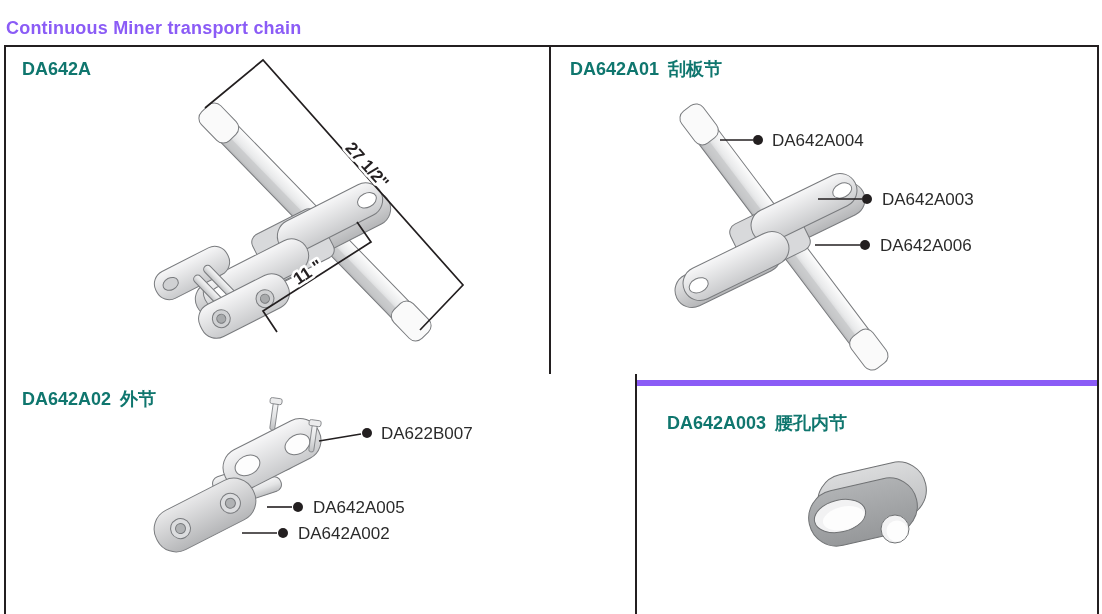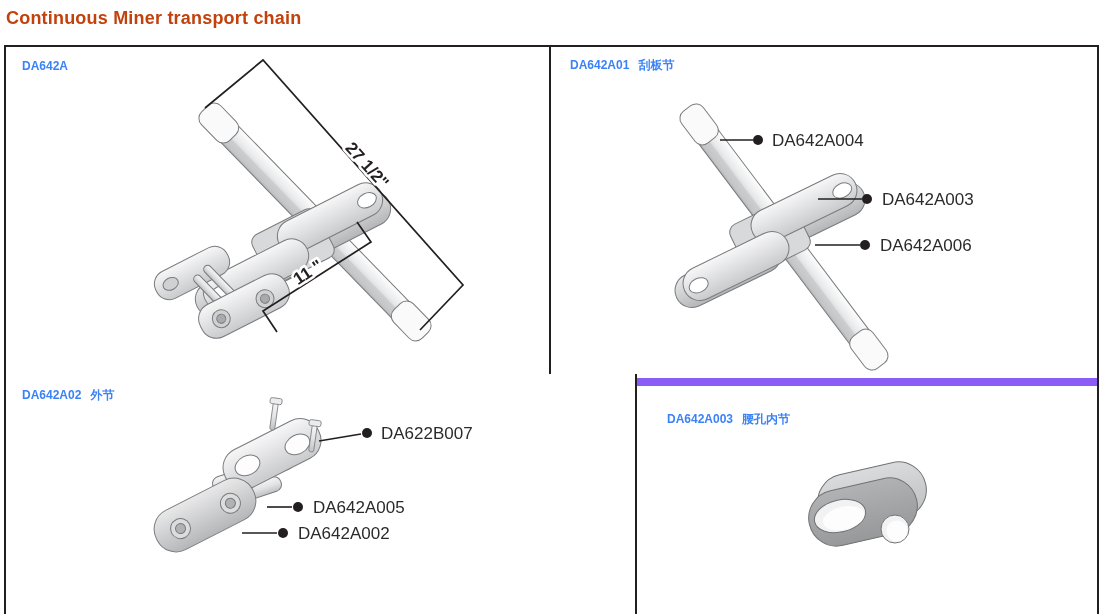--- a/index.html
+++ b/index.html
@@ -1,27 +1,27 @@
 <!DOCTYPE html>
 <html><head>
 <meta charset="utf-8">
 <style>
   html,body{margin:0;padding:0;background:#ffffff;}
   .sheet{position:relative;width:1102px;height:614px;background:#ffffff;overflow:hidden;
          font-family:"Liberation Sans",sans-serif;}
-  .page-title{position:absolute;left:6px;top:8px;font-size:18px;font-weight:bold;
-              color:#c2410c;letter-spacing:.2px;}
+  .page-title{position:absolute;left:6px;top:18px;font-size:18px;font-weight:bold;
+              color:#8b5cf6;letter-spacing:.2px;}
   .grid{position:absolute;left:4px;top:45px;width:1095px;height:569px;
         border:2px solid #231f20;border-bottom:none;box-sizing:border-box;}
   .panel{position:absolute;box-sizing:border-box;background:#fff;}
   .p-tl{left:0;top:0;width:545px;height:339px;border-right:2px solid #231f20;border-bottom:2px solid #231f20;}
-  .p-tr{left:545px;top:0;width:546px;height:339px;border-bottom:8px solid #8b5cf6;}
+  .p-tr{left:545px;top:0;width:546px;height:339px;border-bottom:6px solid #8b5cf6;}
   .p-bl{left:0;top:327px;width:631px;height:248px;border-right:2px solid #231f20;}
   .p-br{left:631px;top:339px;width:460px;height:228px;border-radius:7px;}
-  .hdr{position:absolute;left:16px;top:12px;font-size:12px;font-weight:bold;color:#3b82f6;z-index:2;white-space:nowrap;}
+  .hdr{position:absolute;left:16px;top:12px;font-size:18px;font-weight:bold;color:#0f766e;z-index:2;white-space:nowrap;}
   .p-tr .hdr{left:19px;top:10px;}
   .p-bl .hdr{left:16px;top:13px;}
   .p-br .hdr{left:30px;top:25px;}
   .hdr .cjk{margin-left:9px;}
   svg.draw{position:absolute;left:0;top:0;display:block;}
   text.lbl{font-family:"Liberation Sans",sans-serif;font-size:17px;fill:#2b2b2b;}
   text.dim{font-family:"Liberation Sans",sans-serif;font-size:17px;font-weight:600;fill:#231f20;
            text-anchor:middle;paint-order:stroke;stroke:#ffffff;stroke-width:5px;stroke-linejoin:round;}
 </style>
 </head>

